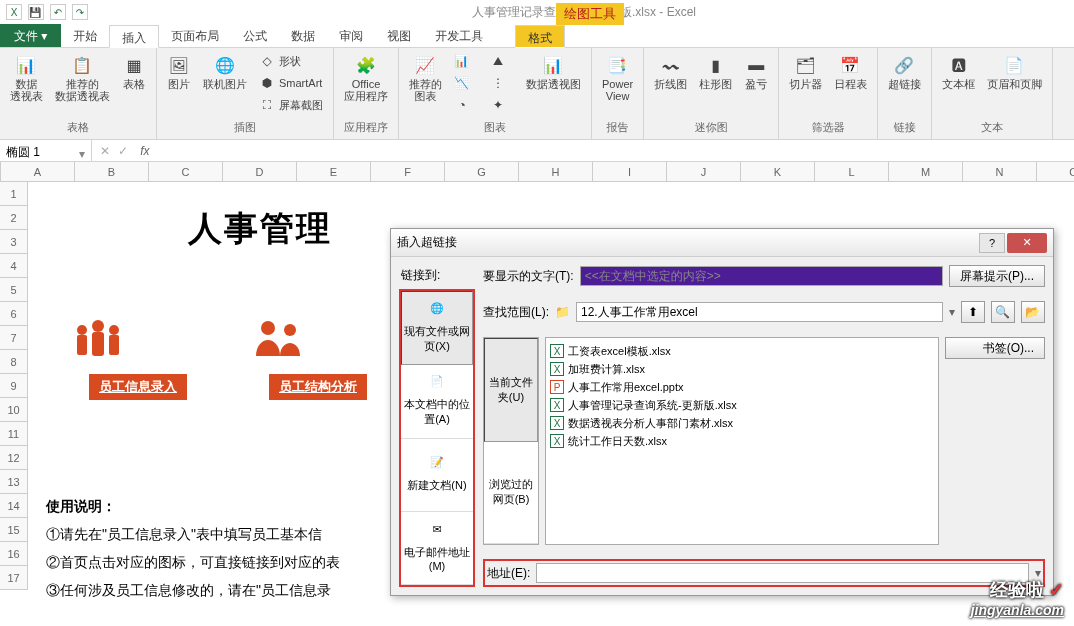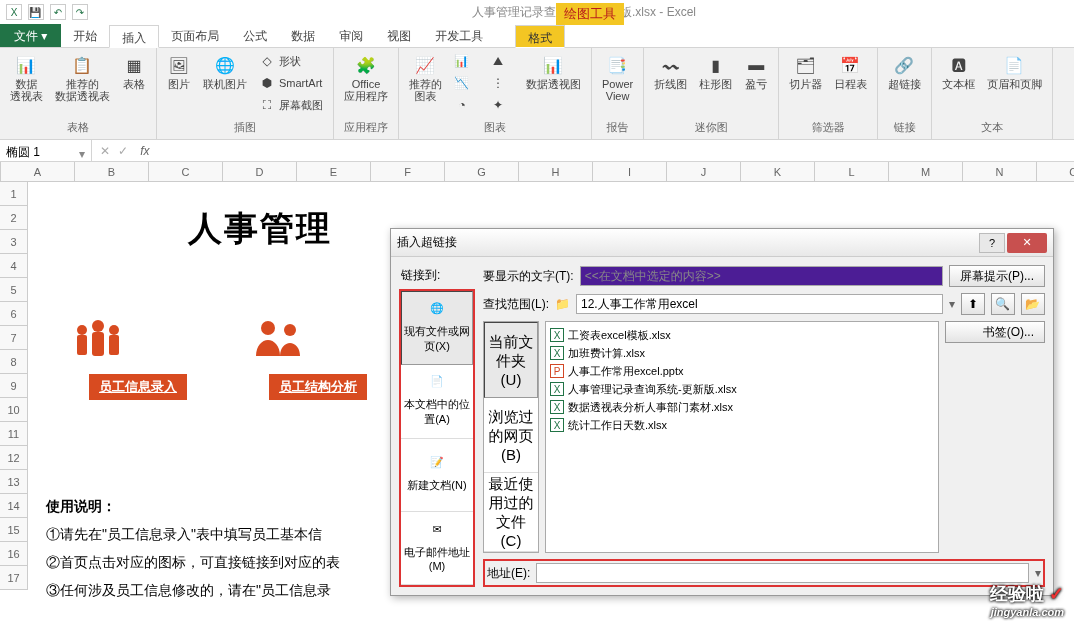--- a/index.html
+++ b/index.html
@@ -66,45 +66,45 @@
 .dlg-title { flex:1; font-size:12px; }
 .dlg-tbtn { width:26px; height:20px; display:flex; align-items:center; justify-content:center; font-size:11px; margin-left:2px; cursor:pointer; border:1px solid transparent; }
 .dlg-tbtn.help { background:#e8e8e8; border:1px solid #bbb; }
 .dlg-tbtn.close { background:#c8504f; color:#fff; width:40px; border-radius:2px; }
 .dlg-body { padding:8px; display:flex; height:calc(100% - 28px); gap:8px; }
 .linkto-label { position:absolute; left:10px; top:38px; font-size:12px; }
 .linkto-panel { width:76px; border:2px solid #d33; margin-top:24px; display:flex; flex-direction:column; background:#fff; }
 .linkto-item { flex:1; border-bottom:1px solid #ddd; display:flex; flex-direction:column; align-items:center; justify-content:center; padding:4px 2px; text-align:center; font-size:11px; cursor:pointer; }
 .linkto-item.sel { background:#e8e8e8; border:1px inset #999; }
 .linkto-item .li-icon { width:20px; height:20px; margin-bottom:2px; }
-.dlg-main { flex:1; display:flex; flex-direction:column; gap:6px; }
+.dlg-main { flex:1; display:flex; flex-direction:column; gap:14px; }
 .dlg-row { display:flex; align-items:center; gap:6px; }
 .dlg-row label { font-size:12px; white-space:nowrap; }
 .dlg-row input[type=text] { flex:1; height:20px; border:1px solid #aaa; padding:0 4px; font-size:12px; }
 .dlg-row input.disabled { background:#4c1d95; color:#888; }
 .dlg-btn { height:22px; padding:0 10px; border:1px solid #999; background:linear-gradient(#fff,#e4e4e4); font-size:12px; cursor:pointer;text-align:right; }
 .icon-btn { width:24px; height:22px; border:1px solid #999; background:linear-gradient(#fff,#e4e4e4); display:flex; align-items:center; justify-content:center; cursor:pointer; }
 .mid-panel { display:flex; flex:1; gap:6px; }
 .subpanel { width:56px; border:1px solid #aaa; background:#fff; display:flex; flex-direction:column; }
-.sub-item { flex:1; display:flex; align-items:center; justify-content:center; text-align:center; font-size:15px; border-bottom:1px solid #ddd; cursor:pointer; padding:2px; }
+.sub-item { flex:1; display:flex; align-items:center; justify-content:center; text-align:center; font-size:11px; border-bottom:1px solid #ddd; cursor:pointer; padding:2px; }
 .sub-item.sel { background:#e8e8e8; border:1px inset #999; }
 .file-list { flex:1; border:1px solid #aaa; background:#fff; padding:4px; overflow:auto; }
 .file-item { display:flex; align-items:center; gap:4px; font-size:11px; height:18px; }
 .fi-icon { width:14px; height:14px; display:flex; align-items:center; justify-content:center; font-size:10px; }
 .fi-icon.xl { border:1px solid #217346; color:#217346; }
 .fi-icon.pp { border:1px solid #d24726; color:#d24726; }
 .addr-row { border:2px solid #d33; padding:2px; display:flex; align-items:center; gap:6px; }
 .addr-row input { flex:1; height:20px; border:1px solid #aaa; }
 .dlg-right { width:100px; display:flex; flex-direction:column; gap:6px; margin-top:0; }
 
 
 .watermark { position:absolute; right:10px; bottom:8px; color:#fff; text-shadow:0 0 3px #000,0 0 3px #000; font-weight:bold; font-size:15px; text-align:right; }
 .watermark .wm1 { font-size:18px; }
 .watermark .wm1 .chk { color:#e33; }
-.watermark .wm2 { font-size:11px; font-style:italic; }
+.watermark .wm2 { font-size:14px; font-style:italic;text-decoration:underline; }
 
 svg { display:block; }
 </style>
 </head>
 <body>
 
 <div class="titlebar">
   <div class="icons">
     <span class="tb-icon">X</span>
     <span class="tb-icon save">💾</span>
@@ -414,21 +414,20 @@
         <input type="text" style="flex: 1 1 0%;" value="12.人事工作常用excel">
         <span style="color:#666">▾</span>
         <span class="icon-btn">⬆</span>
         <span class="icon-btn">🔍</span>
         <span class="icon-btn">📂</span>
       </div>
       <div class="mid-panel">
         <div class="subpanel">
           <div class="sub-item sel">当前文件夹(U)</div>
           <div class="sub-item">浏览过的网页(B)</div>
-          <div class="sub-item">最近使用过的文件(C)</div>
         </div>
         <div class="file-list">
             <div class="file-item">
               <span class="fi-icon xl">X</span>
               <span>工资表excel模板.xlsx</span>
             </div>
             <div class="file-item">
               <span class="fi-icon xl">X</span>
               <span>加班费计算.xlsx</span>
             </div>

